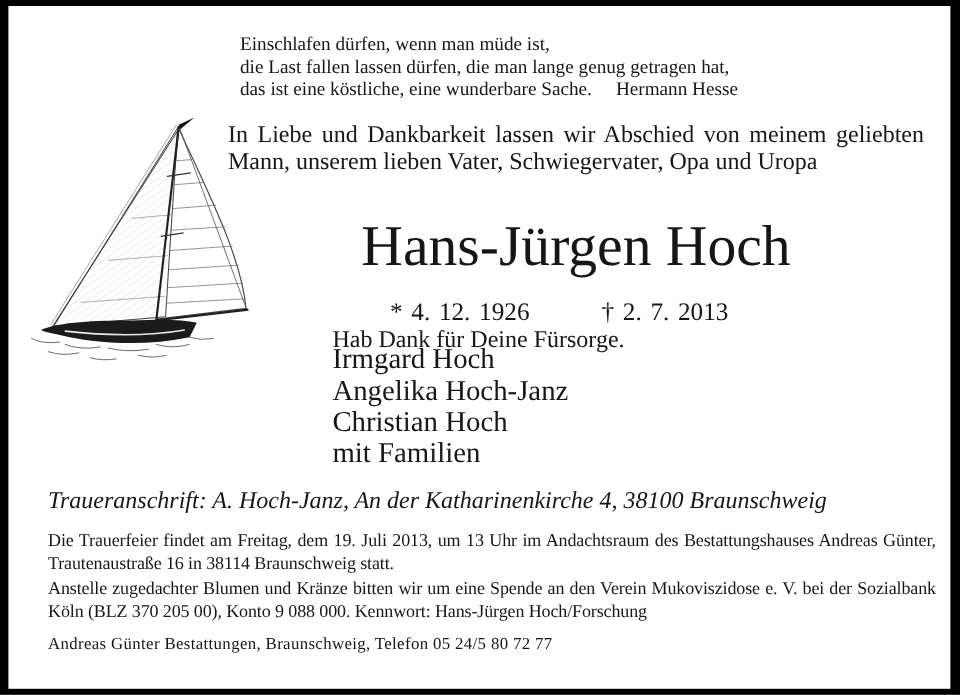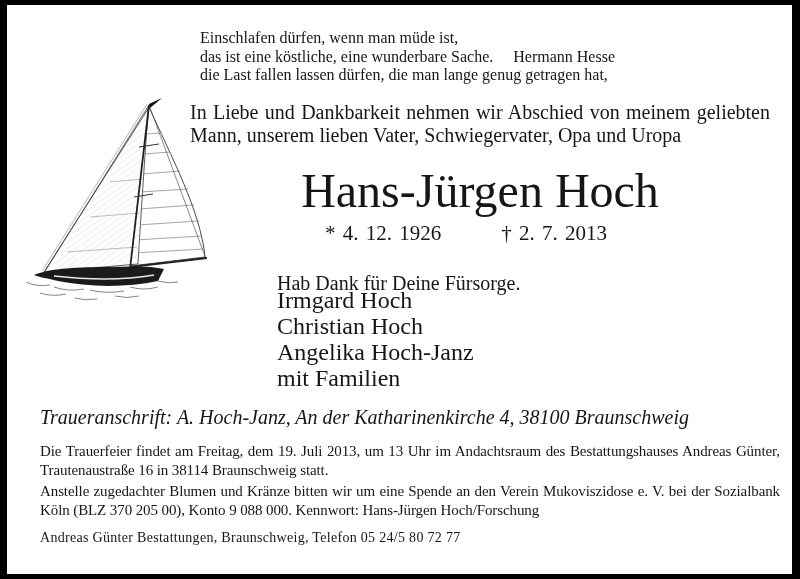--- a/index.html
+++ b/index.html
@@ -14,21 +14,21 @@
   .quote{
     left:200px;top:29px;
     font-size:16px;line-height:18.5px;white-space:nowrap;
   }
   .quote .attribution{margin-left:20px;}
   .intro{
     left:190px;top:101px;width:580px;
     font-size:20px;line-height:23px;text-align:justify;
   }
   .name-block{left:190px;top:164px;width:580px;text-align:center;}
-  .deceased-name{font-size:48px;line-height:52px;font-weight:normal;margin:1px;}
+  .deceased-name{font-size:48px;line-height:52px;font-weight:normal;margin:16px;}
   .dates{
     display:flex;justify-content:center;gap:60px;
     font-size:21px;line-height:24px;margin-top:4px;word-spacing:2px;
     transform:translateX(-14px);
   }
   .thanks{left:277px;top:271px;font-size:20px;line-height:24px;}
   .mourners{left:277px;top:287px;font-size:24px;line-height:26px;}
   .mourner{margin:0 0 0 0;}
   .address{left:40px;top:405px;font-size:20px;line-height:24px;white-space:nowrap;font-style:italic;}
   .body-par{
@@ -91,40 +91,40 @@
     <path d="M110,195 q14,4 28,0"></path>
       <path d="M138,189 q10,3 20,1"></path>
       <path d="M20,201 q12,4 26,1"></path>
     <path d="M95,204 q12,3 24,0"></path>
       <path d="M55,206 q10,3 22,1"></path>
   </g>
 </svg>
 
 <div class="abs quote">
   <div>Einschlafen dürfen, wenn man müde ist,</div>
+  <div>die Last fallen lassen dürfen, die man lange genug getragen hat,</div>
   <div><span>das ist eine köstliche, eine wunderbare Sache.</span><span class="attribution">Hermann Hesse</span></div>
-  <div>die Last fallen lassen dürfen, die man lange genug getragen hat,</div>
 </div>
 
-<div class="abs intro">In Liebe und Dankbarkeit nehmen wir Abschied von meinem geliebten Mann, unserem lieben Vater, Schwiegervater, Opa und Uropa</div>
+<div class="abs intro">In Liebe und Dankbarkeit lassen wir Abschied von meinem geliebten Mann, unserem lieben Vater, Schwiegervater, Opa und Uropa</div>
 
 <div class="abs name-block">
   <h1 class="deceased-name">Hans-Jürgen Hoch</h1>
   <div class="dates">
     <span>* 4. 12. 1926</span>
     <span>† 2. 7. 2013</span>
   </div>
 </div>
 
 <div class="abs thanks">Hab Dank für Deine Fürsorge.</div>
 
 <div class="abs mourners">
   <div class="mourner">Irmgard Hoch</div>
+  <div class="mourner">Angelika Hoch-Janz</div>
   <div class="mourner">Christian Hoch</div>
-  <div class="mourner">Angelika Hoch-Janz</div>
   <div class="mourner">mit Familien</div>
 </div>
 
 <div class="abs address">Traueranschrift: A. Hoch-Janz, An der Katharinenkirche 4, 38100 Braunschweig</div>
 
 <div class="abs body-par funeral-info">Die Trauerfeier findet am Freitag, dem 19. Juli 2013, um 13 Uhr im Andachtsraum des Bestattungshauses Andreas Günter, Trautenaustraße 16 in 38114 Braunschweig statt.</div>
 
 <div class="abs body-par donation-info">Anstelle zugedachter Blumen und Kränze bitten wir um eine Spende an den Verein Mukoviszidose e. V. bei der Sozialbank Köln (BLZ 370 205 00), Konto 9 088 000. Kennwort: Hans-Jürgen Hoch/Forschung</div>
 
 <div class="abs footer-line">Andreas Günter Bestattungen, Braunschweig, Telefon 05 24/5 80 72 77</div>

